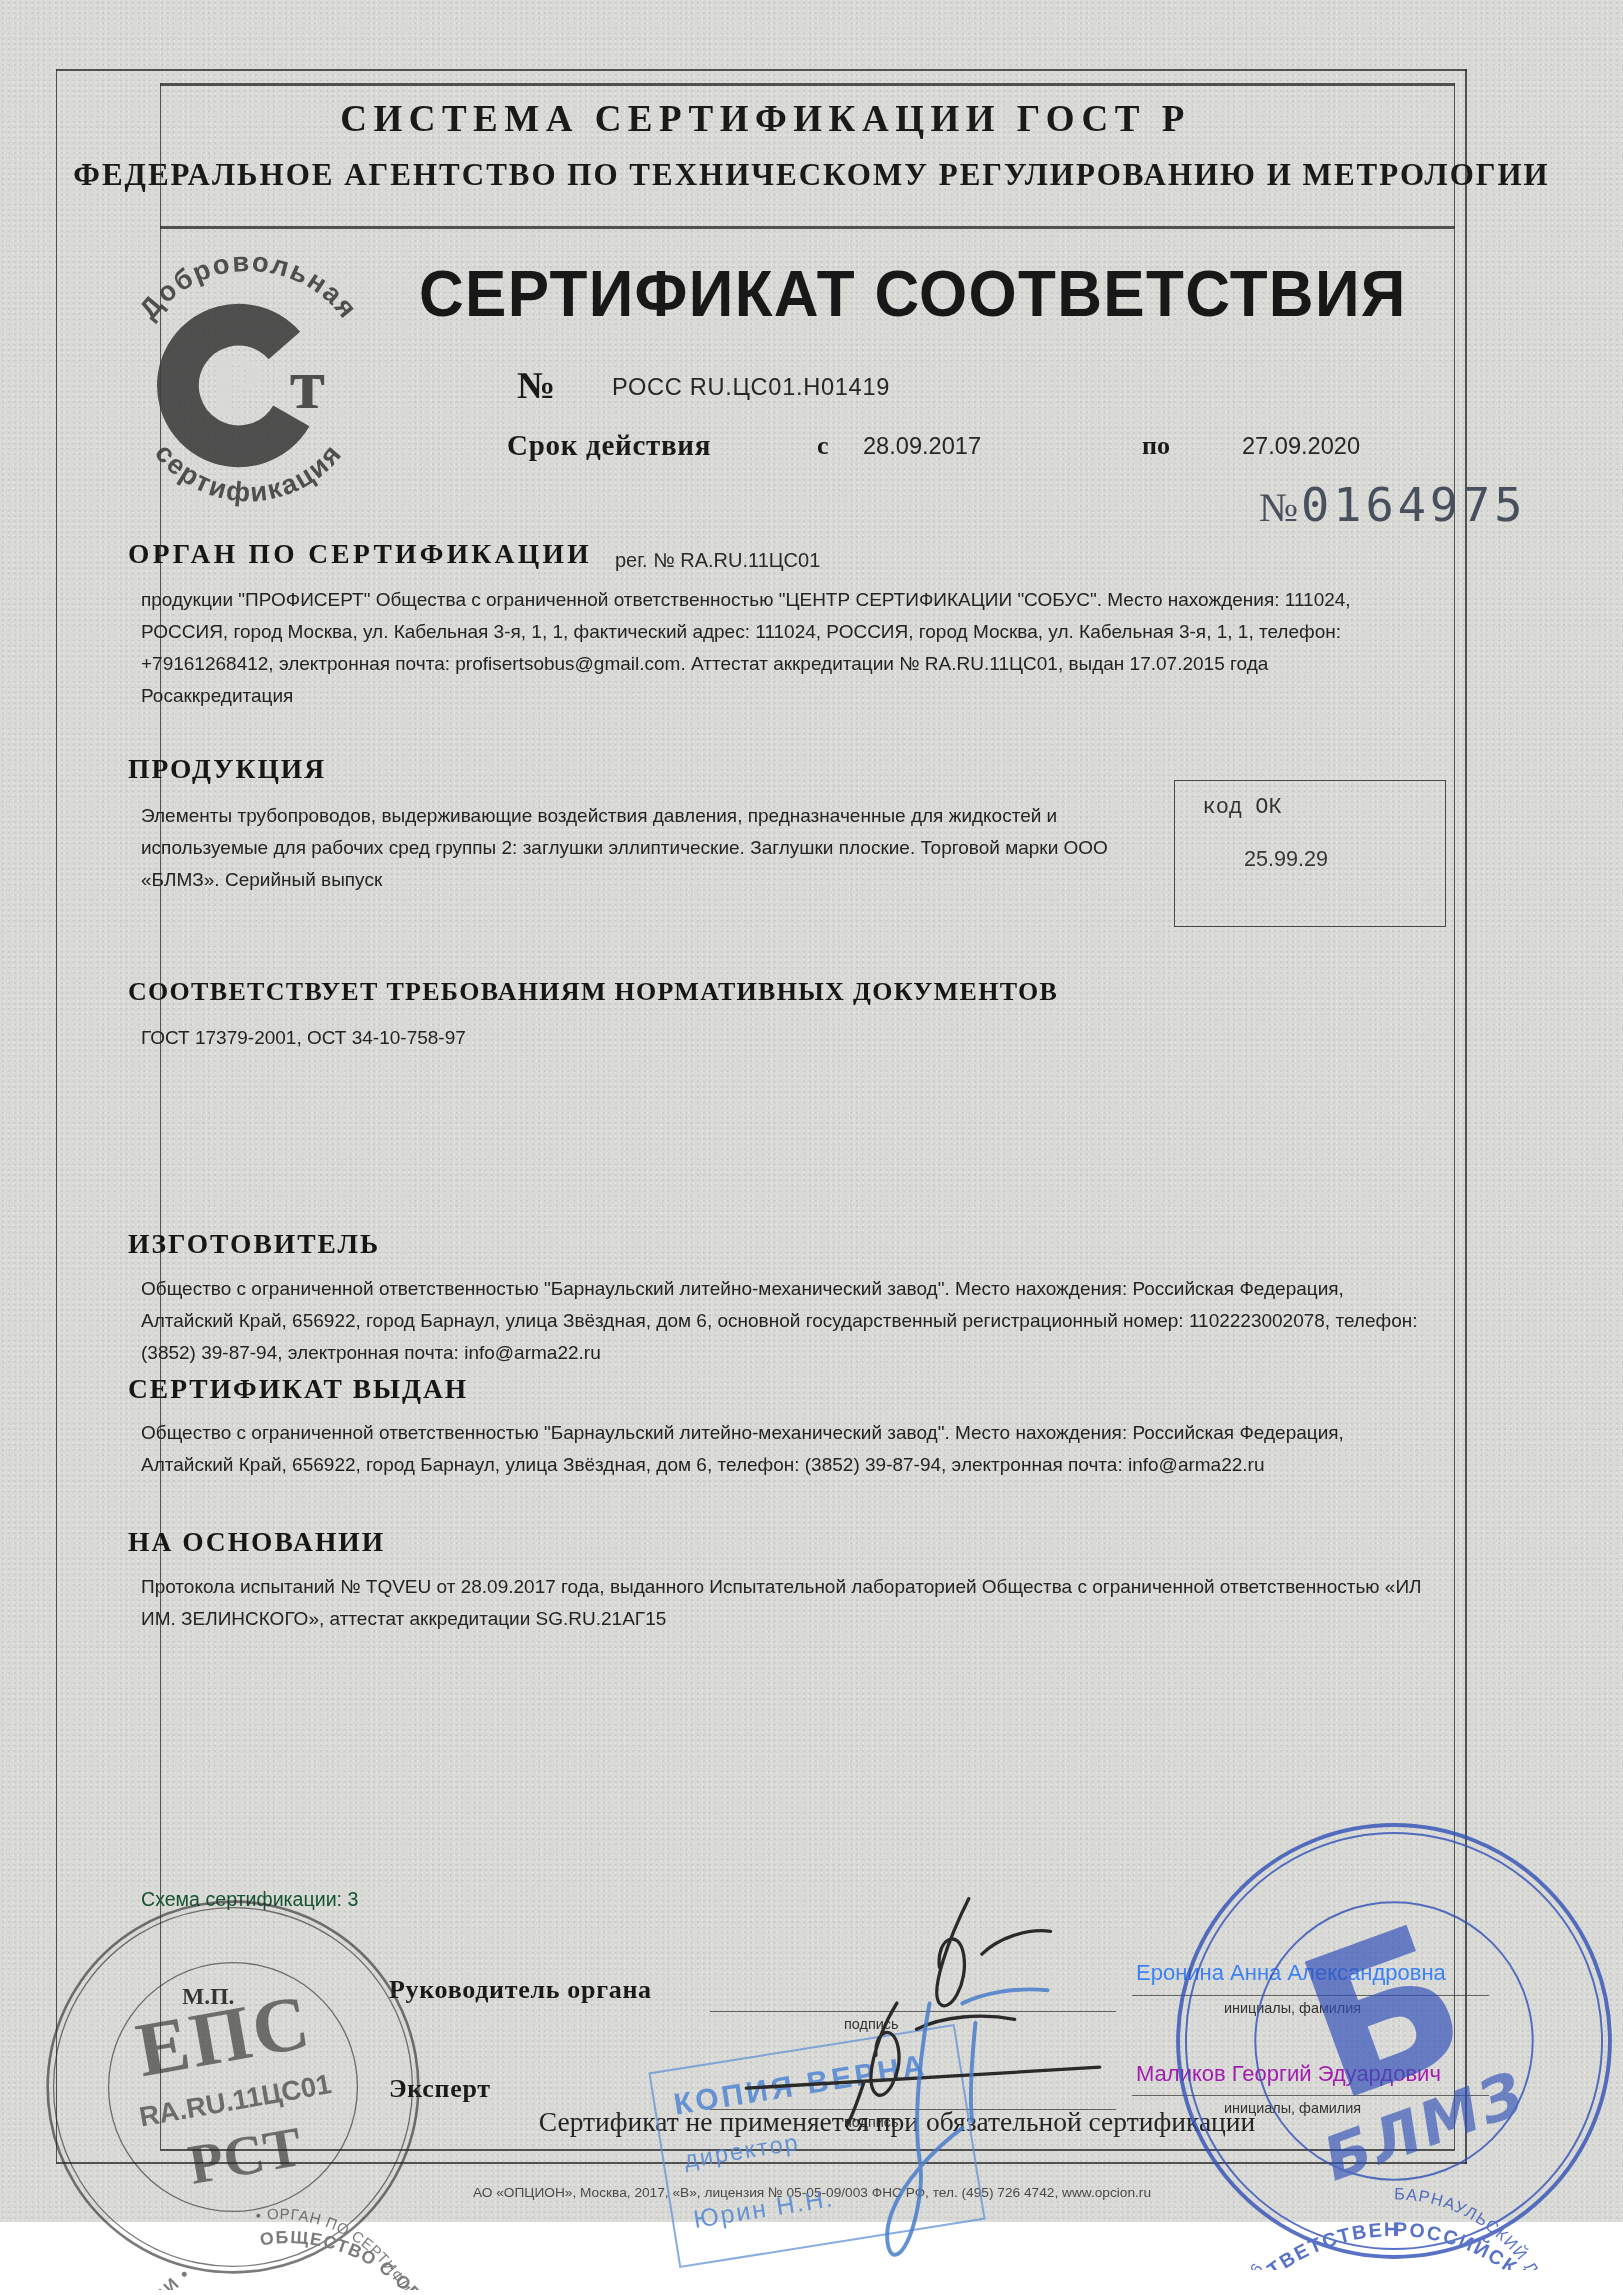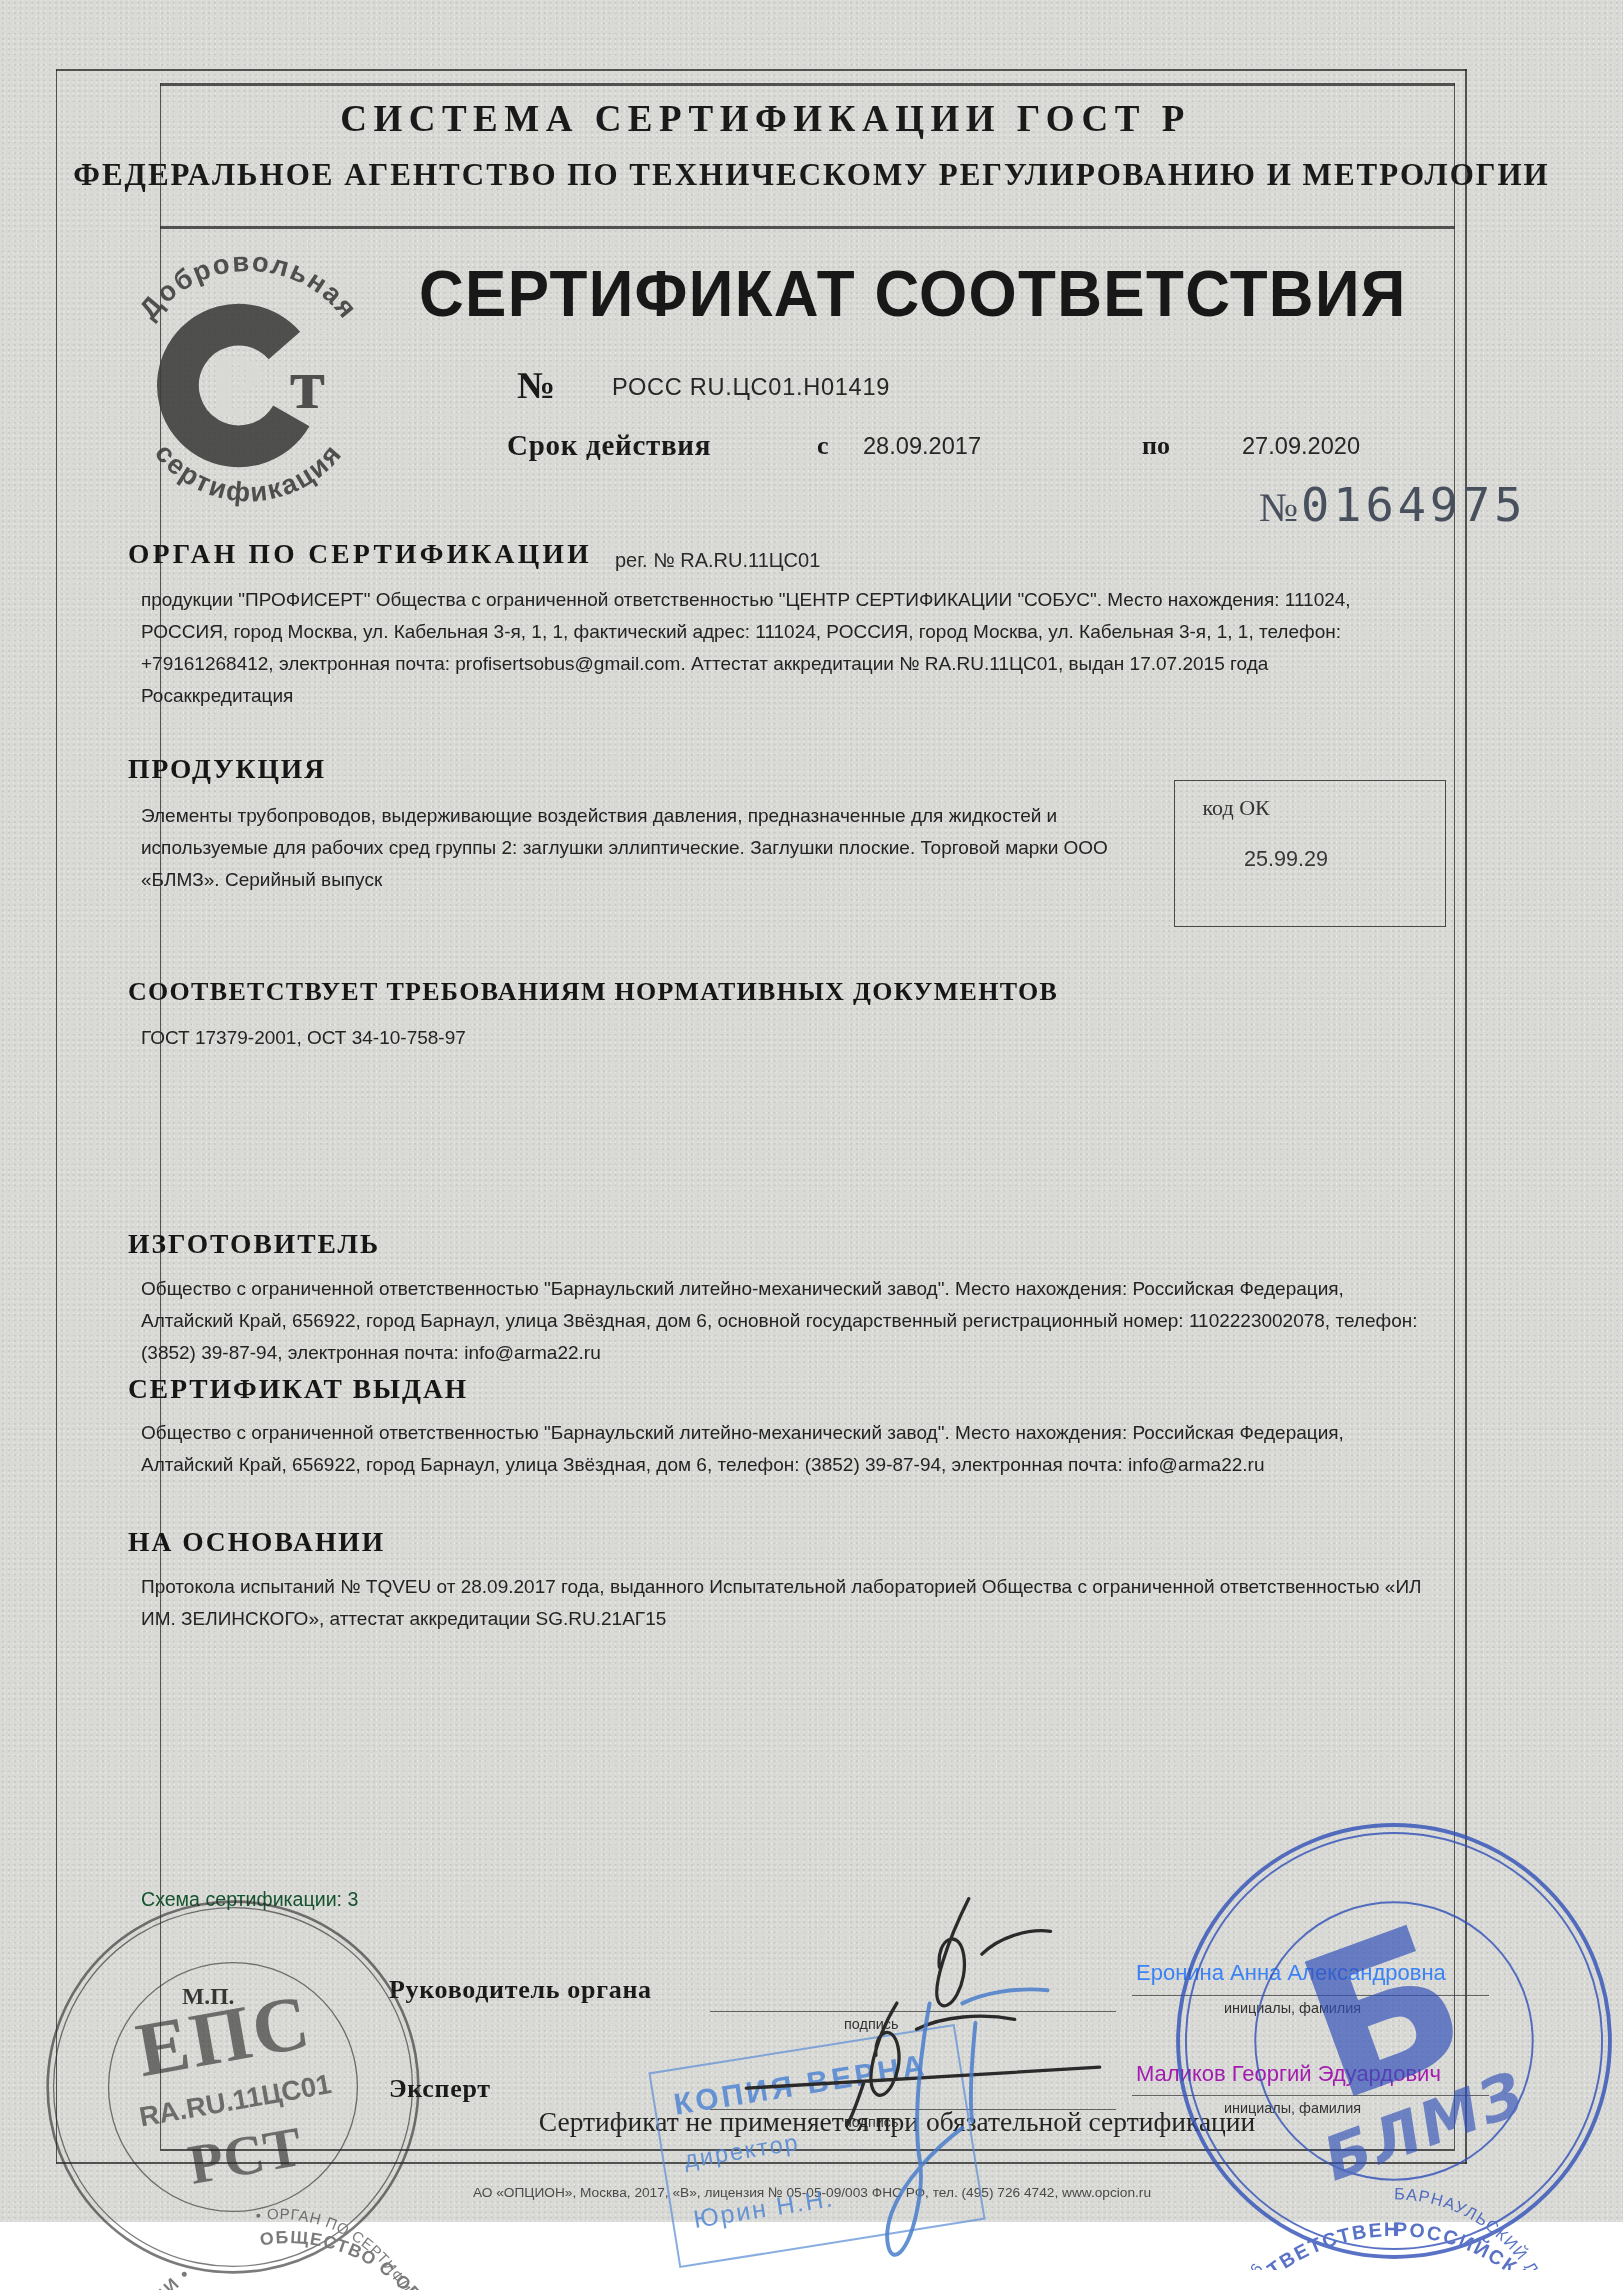--- a/index.html
+++ b/index.html
@@ -11,21 +11,21 @@
                       radial-gradient(rgba(255,255,255,.5) 0.7px,transparent 0.8px);
      background-size:5.9px 5.2px,4.6px 5.9px;background-position:0 0,2px 2.6px;}
   .abs{position:absolute;}
   .hline{position:absolute;background:#2e2e2e;height:2px;opacity:.8;}
   .vline{position:absolute;background:#2e2e2e;width:2px;opacity:.8;}
   .serifb{font-family:"Liberation Serif",serif;font-weight:bold;color:#1a1a1a;}
   .heading{font-family:"Liberation Serif",serif;font-weight:bold;color:#161616;letter-spacing:2px;font-size:27.5px;white-space:nowrap;}
   .body-text{font-size:19px;line-height:32px;color:#232323;}
   .small-label{font-size:14.4px;color:#333;}
   .codebox{position:absolute;border:1.3px solid #3a3a3a;opacity:.9;}
-  .codebox .cb-label{font-family:Liberation Serif, serif;font-size:22px;color:#222;}
+  .codebox .cb-label{font-family:Liberation Mono, monospace;font-size:22px;color:#222;}
   .copy-stamp{position:absolute;left:662px;top:2047px;width:306px;height:194px;
       border:2.6px solid rgba(98,146,214,.75);transform:rotate(-9deg);
       color:rgba(88,138,210,.9);}
   .sig-line{position:absolute;background:#3a3a3a;height:1.3px;opacity:.75;}
 </style>
 </head>
 <body>
 
 <div class="page">
   <div class="sheet"></div>

